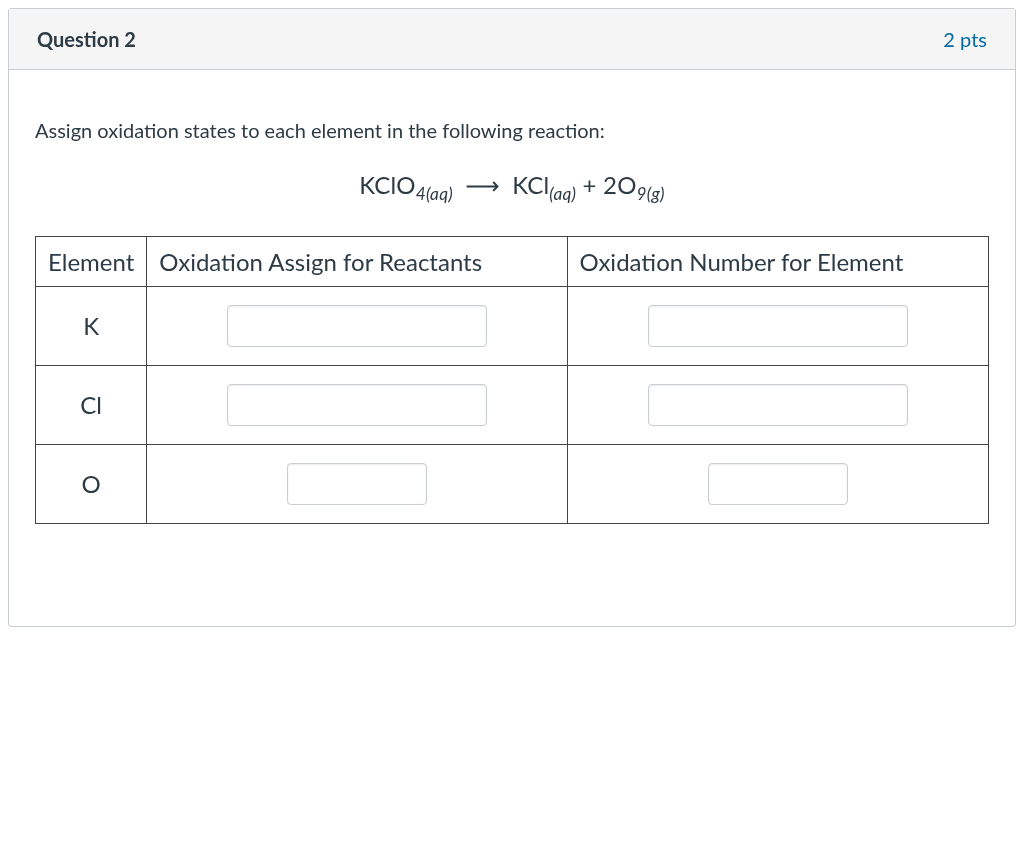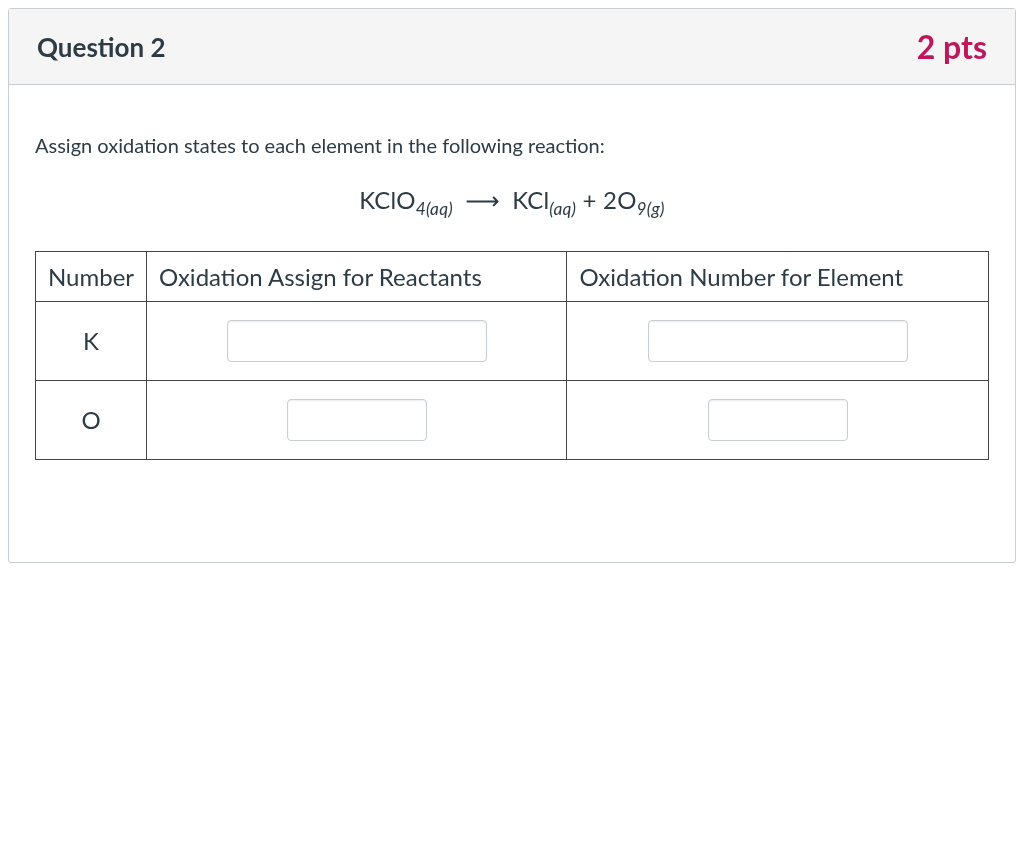--- a/index.html
+++ b/index.html
@@ -22,28 +22,27 @@
     }
     .question-header {
       display: flex;
       justify-content: space-between;
       align-items: center;
       padding: 18px 28px;
       background: #f5f5f5;
       border-bottom: 1px solid #c7cdd1;
     }
     .question-title {
-      font-size: 26px;
+      font-size: 20px;
       font-weight: 700;
       color: #2d3b45;
     }
     .question-pts {
-      font-size: 32px;
-      color: #be185d;
-      font-weight: bold;
+      font-size: 20px;
+      color: #0369a1;
     }
     .question-body {
       padding: 48px 26px 60px 26px;
     }
     .prompt {
       font-size: 20px;
       color: #2d3b45;
       margin-bottom: 28px;
     }
     .equation {
@@ -131,28 +130,37 @@
 
     <div class="equation">
       <span>KClO</span><sub>4(aq)</sub>
       <span class="arrow">⟶</span>
       <span>KCl</span><sub>(aq)</sub><span> + 2O</span><sub>9(g)</sub>
     </div>
 
     <table class="oxidation">
       <thead>
         <tr>
-          <th>Number</th>
+          <th>Element</th>
           <th>Oxidation Assign for Reactants</th>
           <th>Oxidation Number for Element</th>
         </tr>
       </thead>
       <tbody>
         <tr>
           <td class="element-cell">K</td>
+          <td class="input-cell">
+            <input type="text" class="blank" value="" style="">
+          </td>
+          <td class="input-cell">
+            <input type="text" class="blank" value="" style="">
+          </td>
+        </tr>
+        <tr>
+          <td class="element-cell">Cl</td>
           <td class="input-cell">
             <input type="text" class="blank" value="" style="">
           </td>
           <td class="input-cell">
             <input type="text" class="blank" value="" style="">
           </td>
         </tr>
         <tr>
           <td class="element-cell">O</td>
           <td class="input-cell">

